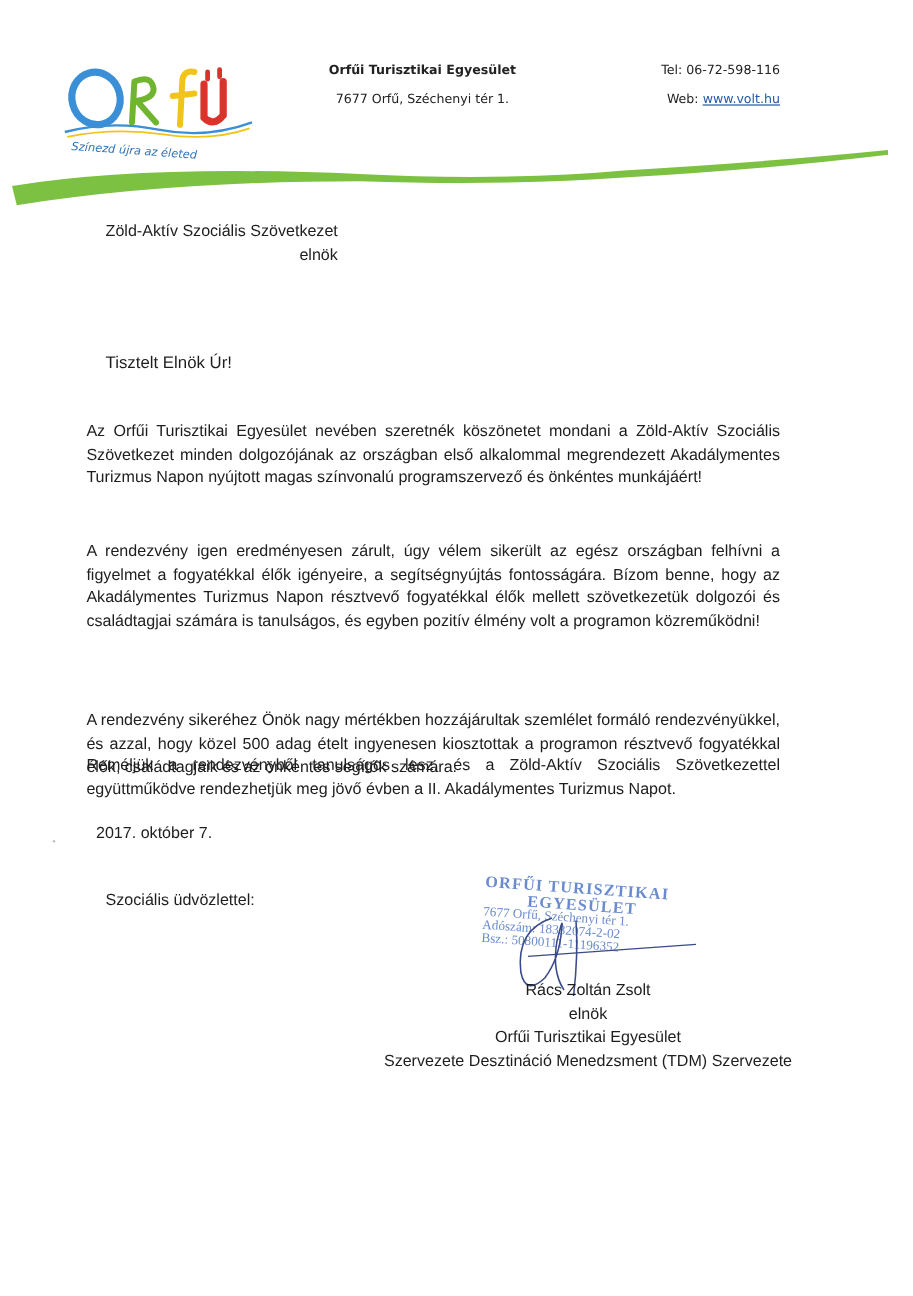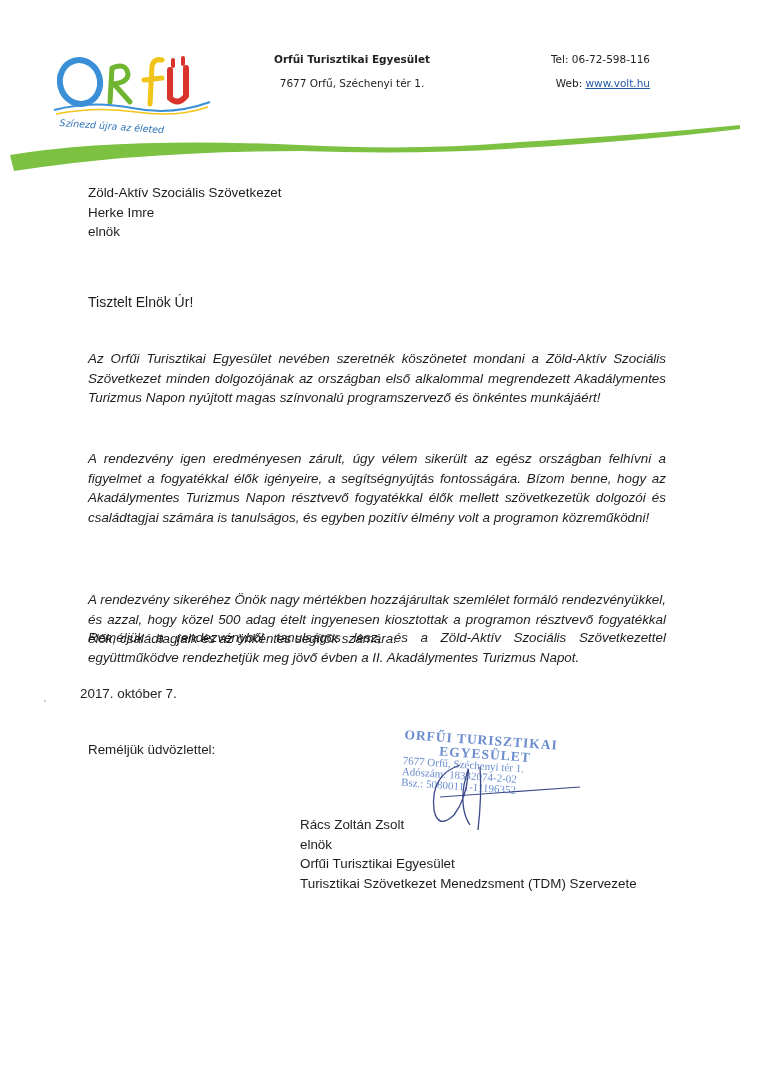--- a/index.html
+++ b/index.html
@@ -5,33 +5,33 @@
   html, body { margin: 0; padding: 0; background: #ffffff; }
   body { width: 761px; height: 1080px; position: relative; overflow: hidden; font-family: "Liberation Sans", sans-serif; color: #1e1e1e; }
   .logo { position: absolute; left: 52px; top: 52px; width: 160px; height: 90px; }
   .logo svg { position: absolute; left: 0; top: 0; }
   .tagline { position: absolute; left: 8px; top: 65px; font-family: "DejaVu Sans", sans-serif; font-style: italic; font-size: 9.5px; color: #2f73b7; transform: rotate(4deg); transform-origin: left top; white-space: nowrap; }
   .hdr-center { position: absolute; left: 262px; top: 47px; width: 180px; text-align: center; font-family: "DejaVu Sans", sans-serif; font-size: 10.5px; line-height: 24px; color: #222; }
   .hdr-center .b { font-weight: bold; }
   .hdr-right { position: absolute; left: 500px; top: 47px; width: 150px; text-align: right; font-family: "DejaVu Sans", sans-serif; font-size: 10.5px; line-height: 24px; color: #222; }
   .hdr-right a { color: #2458a8; text-decoration: underline; }
   .swoosh { position: absolute; left: 0; top: 115px; }
-  .text { font-size: 13.4px; line-height: 19.6px; }
+  .text { font-size: 13.4px; line-height: 19.6px; text-align: right; }
   .recipient { position: absolute; left: 88px; top: 183px; }
   .salutation { position: absolute; left: 88px; top: 294px; font-weight: normal; font-size: 14px; }
-  .para { position: absolute; left: 88px; width: 578px; text-align: justify; text-align-last: left; font-style: italic; }
+  .para { position: absolute; left: 72px; width: 578px; text-align: justify; text-align-last: left; }
   .p1 { top: 349px; } .p2 { top: 449px; } .p3 { top: 568px; margin-top: 22px; } .p4 { top: 628px; }
   .date { position: absolute; left: 80px; top: 684px; }
   .closing { position: absolute; left: 88px; top: 740px; }
   .stamp { position: absolute; left: 405px; top: 727px; width: 190px; height: 85px; color: #5a7fc9; font-family: "Liberation Serif", serif; transform: rotate(4deg); transform-origin: left top; opacity: 0.9; }
   .stamp .s1 { font-weight: bold; font-size: 13.5px; letter-spacing: 1px; white-space: nowrap; }
   .stamp .s2 { font-weight: bold; font-size: 13.5px; letter-spacing: 1px; margin-left: 36px; line-height: 12px; }
   .stamp .s3 { font-size: 11px; line-height: 11px; white-space: nowrap; }
   .signature { position: absolute; left: 420px; top: 755px; }
-  .sig-block { position: absolute; left: 300px; top: 815px; width: 380px; text-align: left; line-height: 19.5px; }
+  .sig-block { position: absolute; left: 300px; top: 815px; width: 380px; text-align: center; line-height: 19.5px; }
   .speck { position: absolute; width: 2px; height: 2px; background: #bbb; border-radius: 1px; }
 </style>
 </head>
 <body>
 
 <div class="logo">
   <svg width="160" height="70" viewBox="0 0 160 70">
     <ellipse cx="28" cy="30" rx="20" ry="22" fill="none" stroke="#3a8fd6" stroke-width="6" transform="rotate(-15 28 30)"></ellipse>
     <path d="M58 50 L60 16 Q74 10 76 22 Q76 30 62 32 L78 50" fill="none" stroke="#6fb52f" stroke-width="5" stroke-linecap="round" stroke-linejoin="round"></path>
     <path d="M98 52 L100 14 Q102 6 110 8 M92 28 L110 26" fill="none" stroke="#f0c419" stroke-width="5" stroke-linecap="round"></path>
@@ -52,48 +52,47 @@
   <div><span>Tel:</span> <span>06-72-598-116</span></div>
   <div><span>Web:</span> <a>www.volt.hu</a></div>
 </div>
 
 <svg class="swoosh" width="761" height="60" viewBox="0 0 761 60">
   <path d="M10 40 Q120 22 300 30 Q420 36 520 27 Q640 20 740 10 L740 14 Q640 26 520 33 Q420 40 300 36 Q140 36 14 56 Z" fill="#7cc142"></path>
 </svg>
 
 <div class="recipient text">
   <div>Zöld-Aktív Szociális Szövetkezet</div>
-  <div>Herke Imre</div>
   <div>elnök</div>
 </div>
 
 <div class="salutation">Tisztelt Elnök Úr!</div>
 
 <div class="para p1 text">Az Orfűi Turisztikai Egyesület nevében szeretnék köszönetet mondani a Zöld-Aktív Szociális Szövetkezet minden dolgozójának az országban első alkalommal megrendezett Akadálymentes Turizmus Napon nyújtott magas színvonalú programszervező és önkéntes munkájáért!</div>
 <div class="para p2 text">A rendezvény igen eredményesen zárult, úgy vélem sikerült az egész országban felhívni a figyelmet a fogyatékkal élők igényeire, a segítségnyújtás fontosságára. Bízom benne, hogy az Akadálymentes Turizmus Napon résztvevő fogyatékkal élők mellett szövetkezetük dolgozói és családtagjai számára is tanulságos, és egyben pozitív élmény volt a programon közreműködni!</div>
 <div class="para p3 text">A rendezvény sikeréhez Önök nagy mértékben hozzájárultak szemlélet formáló rendezvényükkel, és azzal, hogy közel 500 adag ételt ingyenesen kiosztottak a programon résztvevő fogyatékkal élők, családtagjaik és az önkéntes segítők számára.</div>
 <div class="para p4 text">Reméljük a rendezvényből tanulságos lesz, és a Zöld-Aktív Szociális Szövetkezettel együttműködve rendezhetjük meg jövő évben a II. Akadálymentes Turizmus Napot.</div>
 
 <div class="date text">2017. október 7.</div>
-<div class="closing text">Reméljük üdvözlettel:</div>
+<div class="closing text">Szociális üdvözlettel:</div>
 
 <div class="stamp">
   <div class="s1">ORFŰI TURISZTIKAI</div>
   <div class="s2">EGYESÜLET</div>
   <div class="s3">7677 Orfű, Széchenyi tér 1.</div>
   <div class="s3">Adószám: 18332074-2-02</div>
   <div class="s3">Bsz.: 50800111-11196352</div>
 </div>
 
 <svg class="signature" width="180" height="80" viewBox="0 0 180 80">
   <path d="M40 10 Q10 20 14 55 Q18 75 34 60 Q46 44 48 20 Q50 5 44 30 Q40 55 50 70" fill="none" stroke="#3b4a8a" stroke-width="1.3"></path>
   <path d="M60 12 Q62 40 58 75" fill="none" stroke="#3b4a8a" stroke-width="1.3"></path>
   <path d="M20 42 Q80 38 160 32" fill="none" stroke="#3b4a8a" stroke-width="1.2"></path>
 </svg>
 
 <div class="sig-block text">
   <div>Rács Zoltán Zsolt</div>
   <div>elnök</div>
   <div>Orfűi Turisztikai Egyesület</div>
-  <div>Turisztikai Szövetkezet Menedzsment (TDM) Szervezete</div>
+  <div>Szervezete Desztináció Menedzsment (TDM) Szervezete</div>
 </div>
 
 <div class="speck" style="left:44px;top:700px;"></div>
 
 </body></html>

